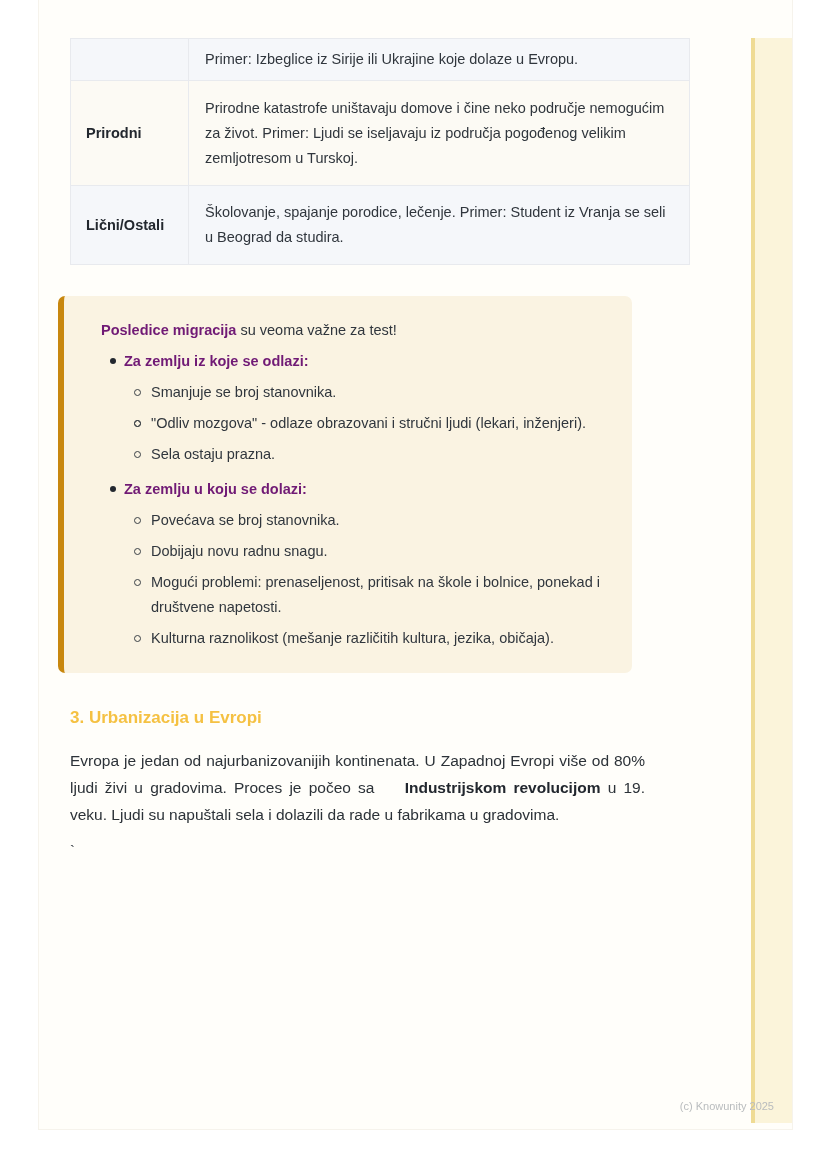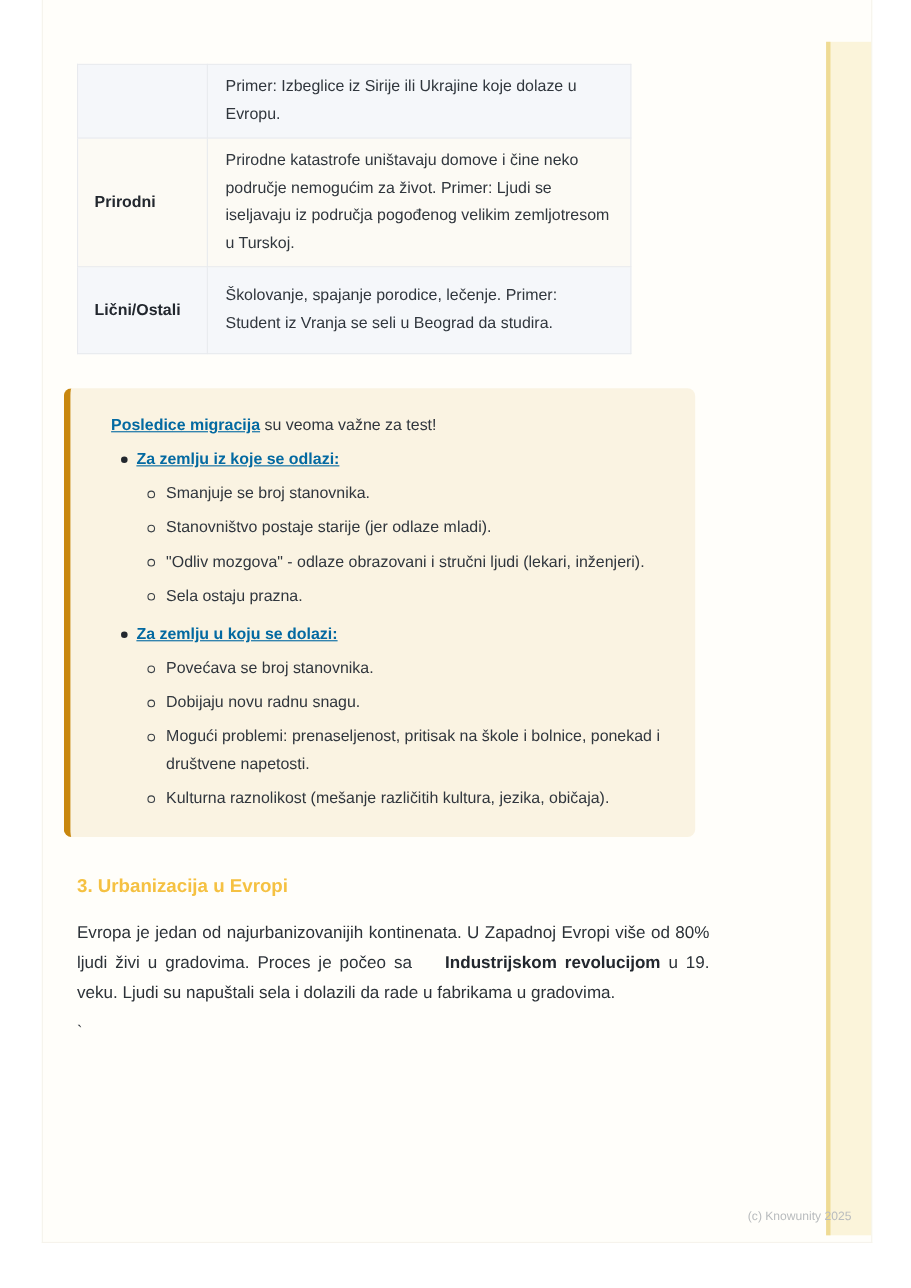--- a/index.html
+++ b/index.html
@@ -11,37 +11,37 @@
   .page { position:absolute; left:38px; top:0; width:755px; height:1130px;
           background:#fffefa; border:1px solid #f6f3ec; border-top:none; }
 
   
   .band { position:absolute; top:38px; right:0; width:41px; height:1085px;
           background:#fbf4da; border-left:4px solid #efdb94; }
 
   .content { position:absolute; left:31px; top:0; width:575px; }
 
   
-  table.reasons { width:504px; margin-top:58px; border-collapse:collapse;
+  table.reasons { width:620px; margin-top:38px; border-collapse:collapse;
                   font-size:14.5px; line-height:25px; color:#30363d; }
   table.reasons td { border:1px solid #e8eaee; vertical-align:middle; }
   td.cell-label { width:118px; padding:0 15px; font-weight:700; color:#22272e; }
   td.cell-text  { padding:8px 16px; }
   tr.cool { background:#f5f7fa; }
   tr.warm { background:#fcfaf4; }
   tr.r1 { height:40px; }
   tr.r2 { height:105px; }
   tr.r3 { height:79px; }
 
   
   .callout { position:relative; margin-top:31px; margin-left:-12px; width:574px;
              background:#faf3e2; border-left:6px solid #c8870e; border-radius:7px;
              padding:22px 8px 22px 37px; font-size:14.5px; line-height:25px; color:#30363d; }
   .intro { margin-bottom:6px; }
-  .intro strong, .l1-text { font-weight:700; color:#0369a1;text-decoration:underline; }
+  .intro strong, .l1-text { font-weight:700; color:#701a75; }
   .group + .group { margin-top:10px; }
   .l1 { position:relative; padding-left:23px; margin-bottom:2px; }
   .dot { position:absolute; left:9px; top:9px; width:6px; height:6px;
          border-radius:50%; background:#22272e; }
   .l2 { position:relative; padding-left:50px; margin-top:6px; }
   .ring { position:absolute; left:33px; top:9px; width:7px; height:7px;
           border-radius:50%; border:1.5px solid #3a4046; background:transparent; }
 
   
   .heading { margin-top:32px; font-size:17px; line-height:26px; font-weight:700;
@@ -88,21 +88,20 @@
           <div class="l1">
             <span class="dot"></span>
             <span class="l1-text">Za zemlju iz koje se odlazi:</span>
           </div>
           <div class="l2">
             <span class="ring"></span>
             <span class="l2-text">Smanjuje se broj stanovnika.</span>
           </div>
           <div class="l2">
             <span class="ring"></span>
-            <span class="l2-text">Stanovništvo postaje starije (jer odlaze mladi).</span>
           </div>
           <div class="l2">
             <span class="ring"></span>
             <span class="l2-text">"Odliv mozgova" - odlaze obrazovani i stručni ljudi (lekari, inženjeri).</span>
           </div>
           <div class="l2">
             <span class="ring"></span>
             <span class="l2-text">Sela ostaju prazna.</span>
           </div>
         </div>

